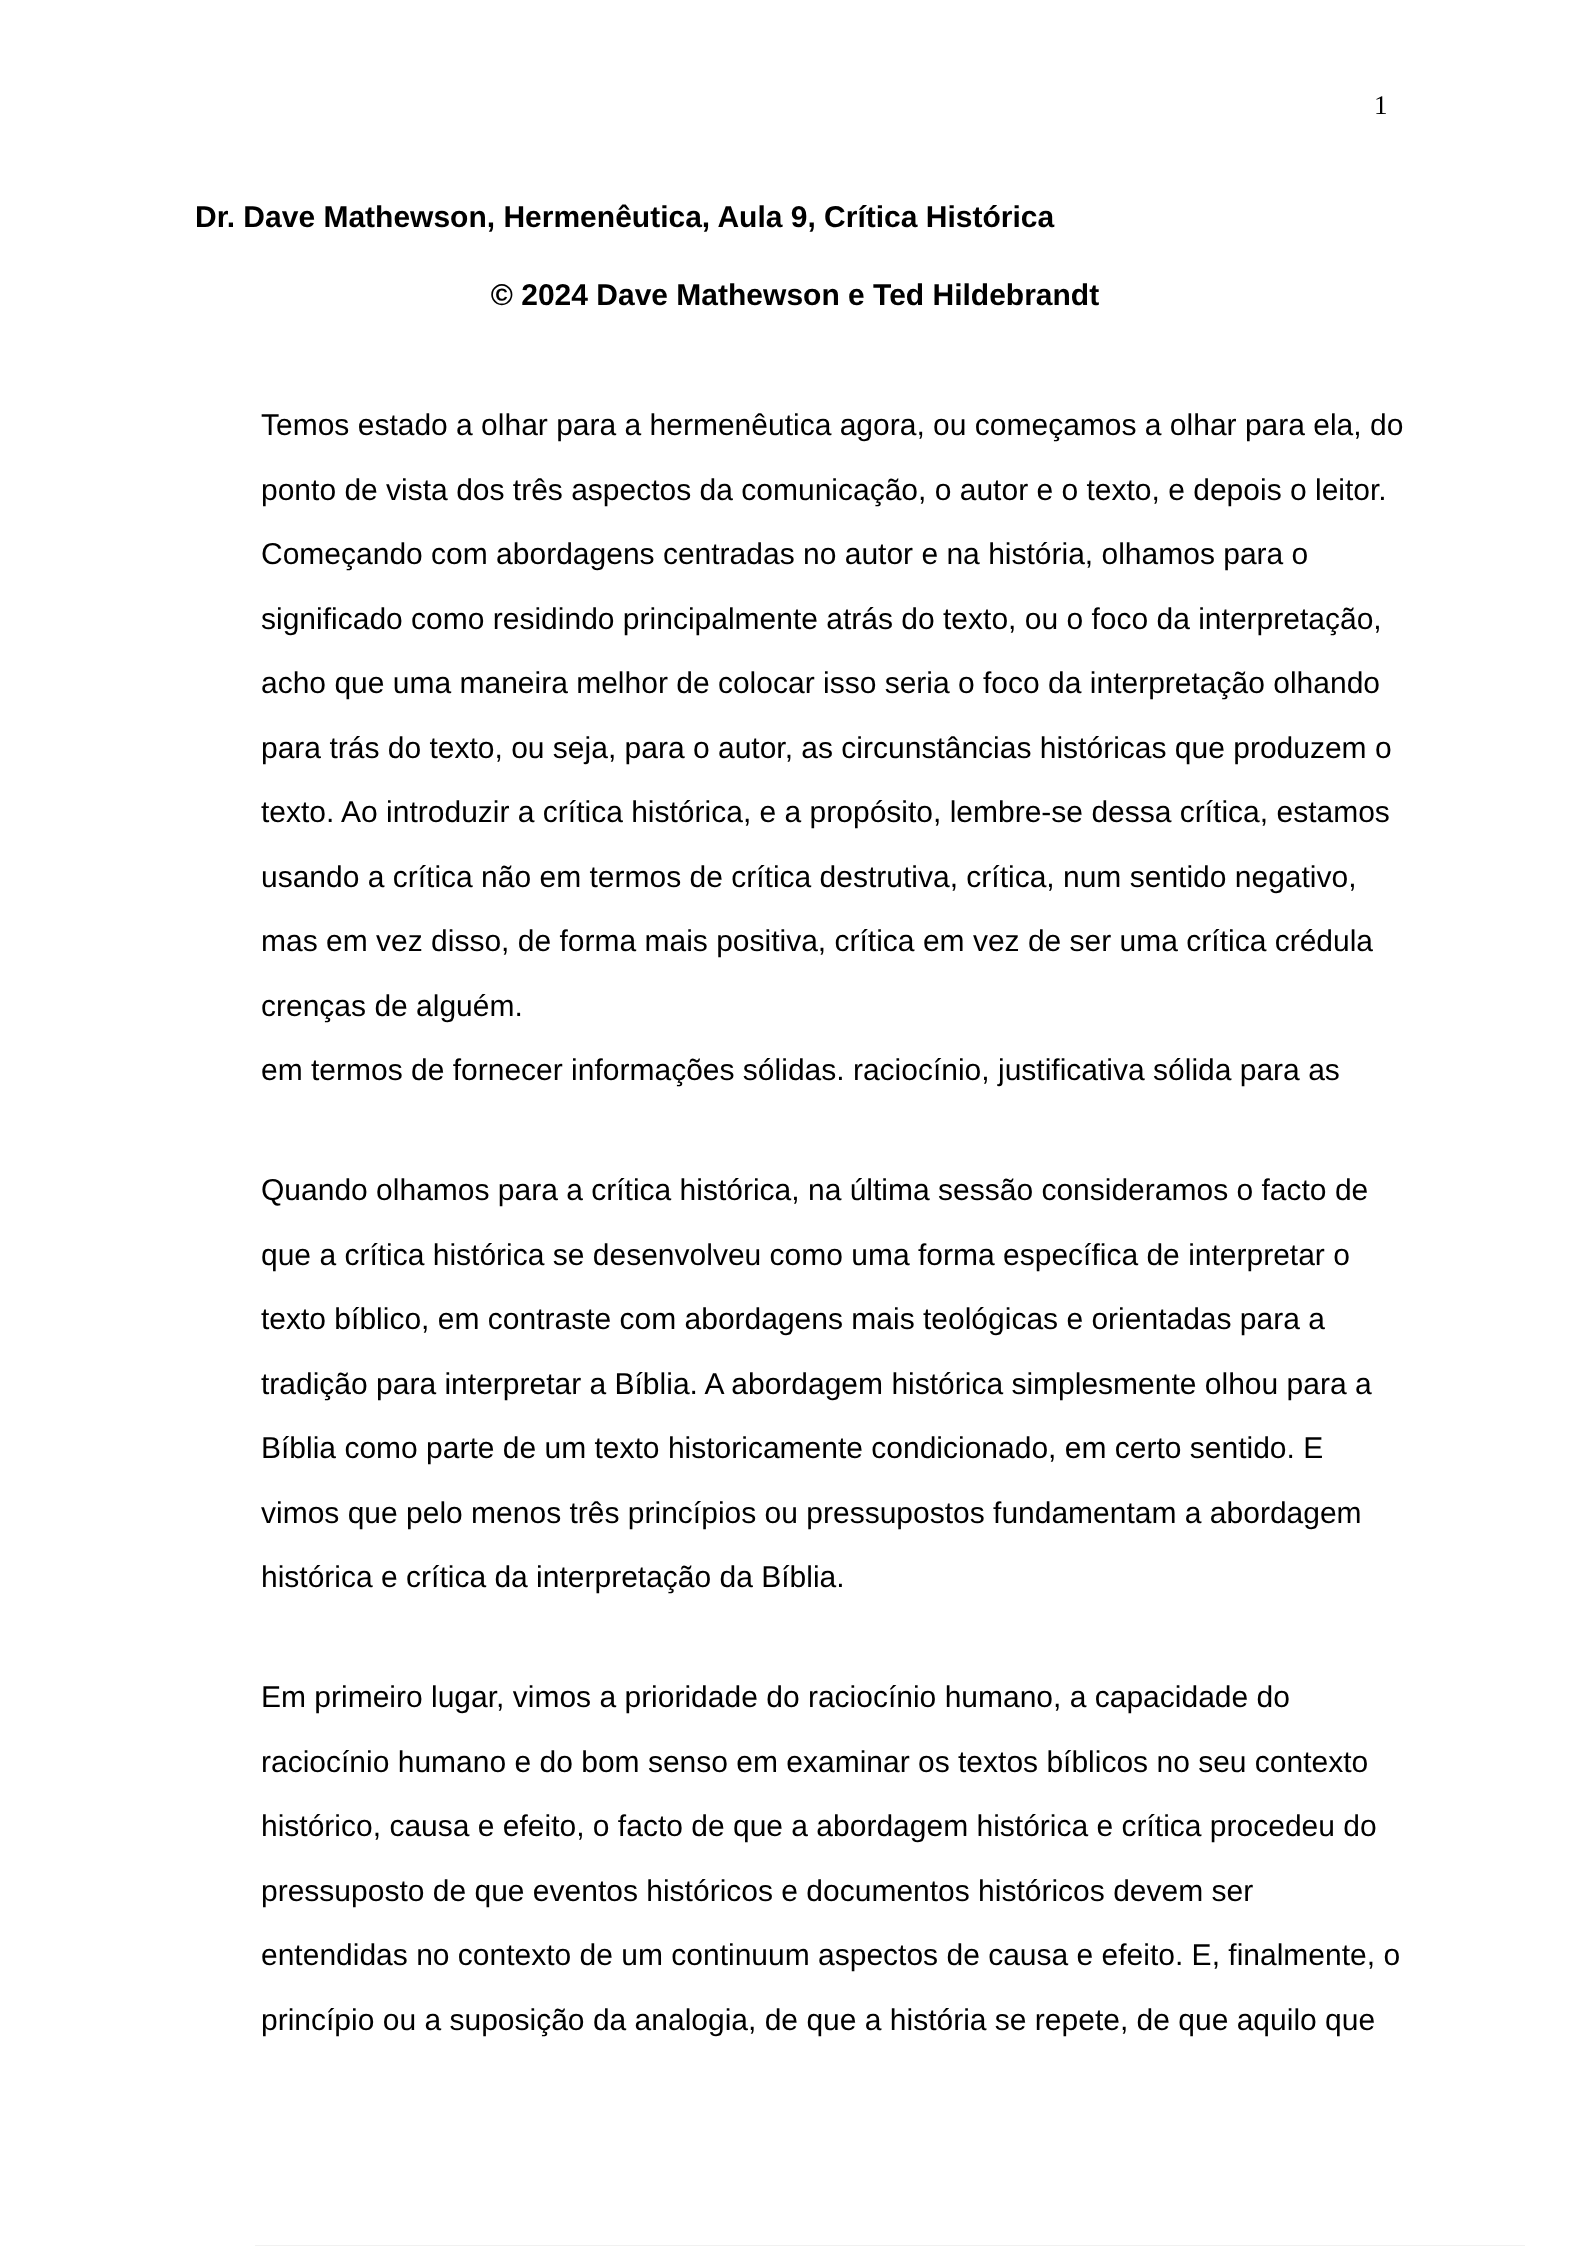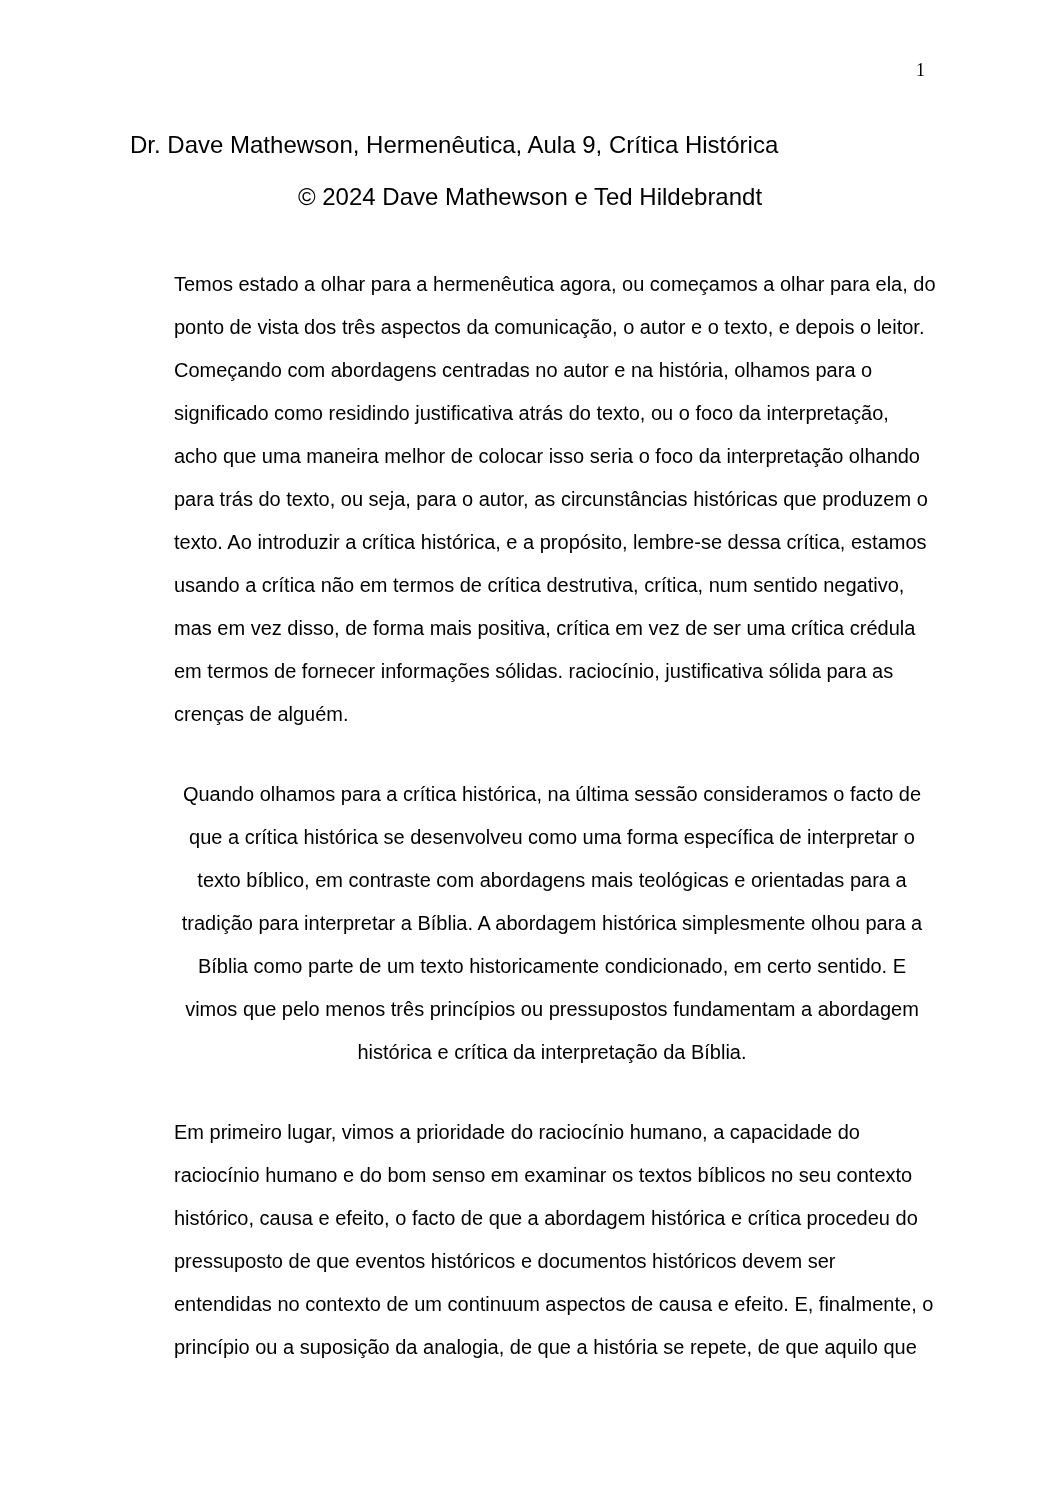--- a/index.html
+++ b/index.html
@@ -27,69 +27,69 @@
     color: #000000;
   }
   .content {
     position: absolute;
     left: 130px;
     top: 0;
     width: 800px;
   }
   .doc-title {
     margin-top: 119px;
-    font-weight: normal;
-    font-size: 24px;
+    font-weight: bold;
+    font-size: 20px;
   }
   .doc-title .t-line {
     line-height: 52px;
     white-space: nowrap;
   }
   .doc-title .t-line.centered {
     text-align: center;
   }
   .para {
     font-size: 20px;
     margin-left: 44px;
   }
   .para .line {
     line-height: 43px;
     height: 43px;
     white-space: nowrap;
   }
   .para-1 { margin-top: 40px; }
-  .para-2 { margin-top: 37px; text-align: center; }
+  .para-2 { margin-top: 37px; }
   .para-3 { margin-top: 37px; }
 </style>
 </head>
 <body>
 
 <div class="page">
 
   <div class="page-number">1</div>
 
   <div class="content">
 
     <div class="doc-title">
       <div class="t-line">Dr. Dave Mathewson, Hermenêutica, Aula 9, Crítica Histórica</div>
       <div class="t-line centered">© 2024 Dave Mathewson e Ted Hildebrandt</div>
     </div>
 
     <div class="para para-1">
       <div class="line">Temos estado a olhar para a hermenêutica agora, ou começamos a olhar para ela, do</div>
       <div class="line">ponto de vista dos três aspectos da comunicação, o autor e o texto, e depois o leitor.</div>
       <div class="line">Começando com abordagens centradas no autor e na história, olhamos para o</div>
-      <div class="line">significado como residindo justificativa atrás do texto, ou o foco da interpretação,</div>
+      <div class="line">significado como residindo principalmente atrás do texto, ou o foco da interpretação,</div>
       <div class="line">acho que uma maneira melhor de colocar isso seria o foco da interpretação olhando</div>
       <div class="line">para trás do texto, ou seja, para o autor, as circunstâncias históricas que produzem o</div>
       <div class="line">texto. Ao introduzir a crítica histórica, e a propósito, lembre-se dessa crítica, estamos</div>
       <div class="line">usando a crítica não em termos de crítica destrutiva, crítica, num sentido negativo,</div>
       <div class="line">mas em vez disso, de forma mais positiva, crítica em vez de ser uma crítica crédula</div>
+      <div class="line">crenças de alguém.</div>
       <div class="line">em termos de fornecer informações sólidas. raciocínio, justificativa sólida para as</div>
-      <div class="line">crenças de alguém.</div>
     </div>
 
     <div class="para para-2">
       <div class="line">Quando olhamos para a crítica histórica, na última sessão consideramos o facto de</div>
       <div class="line">que a crítica histórica se desenvolveu como uma forma específica de interpretar o</div>
       <div class="line">texto bíblico, em contraste com abordagens mais teológicas e orientadas para a</div>
       <div class="line">tradição para interpretar a Bíblia. A abordagem histórica simplesmente olhou para a</div>
       <div class="line">Bíblia como parte de um texto historicamente condicionado, em certo sentido. E</div>
       <div class="line">vimos que pelo menos três princípios ou pressupostos fundamentam a abordagem</div>
       <div class="line">histórica e crítica da interpretação da Bíblia.</div>

